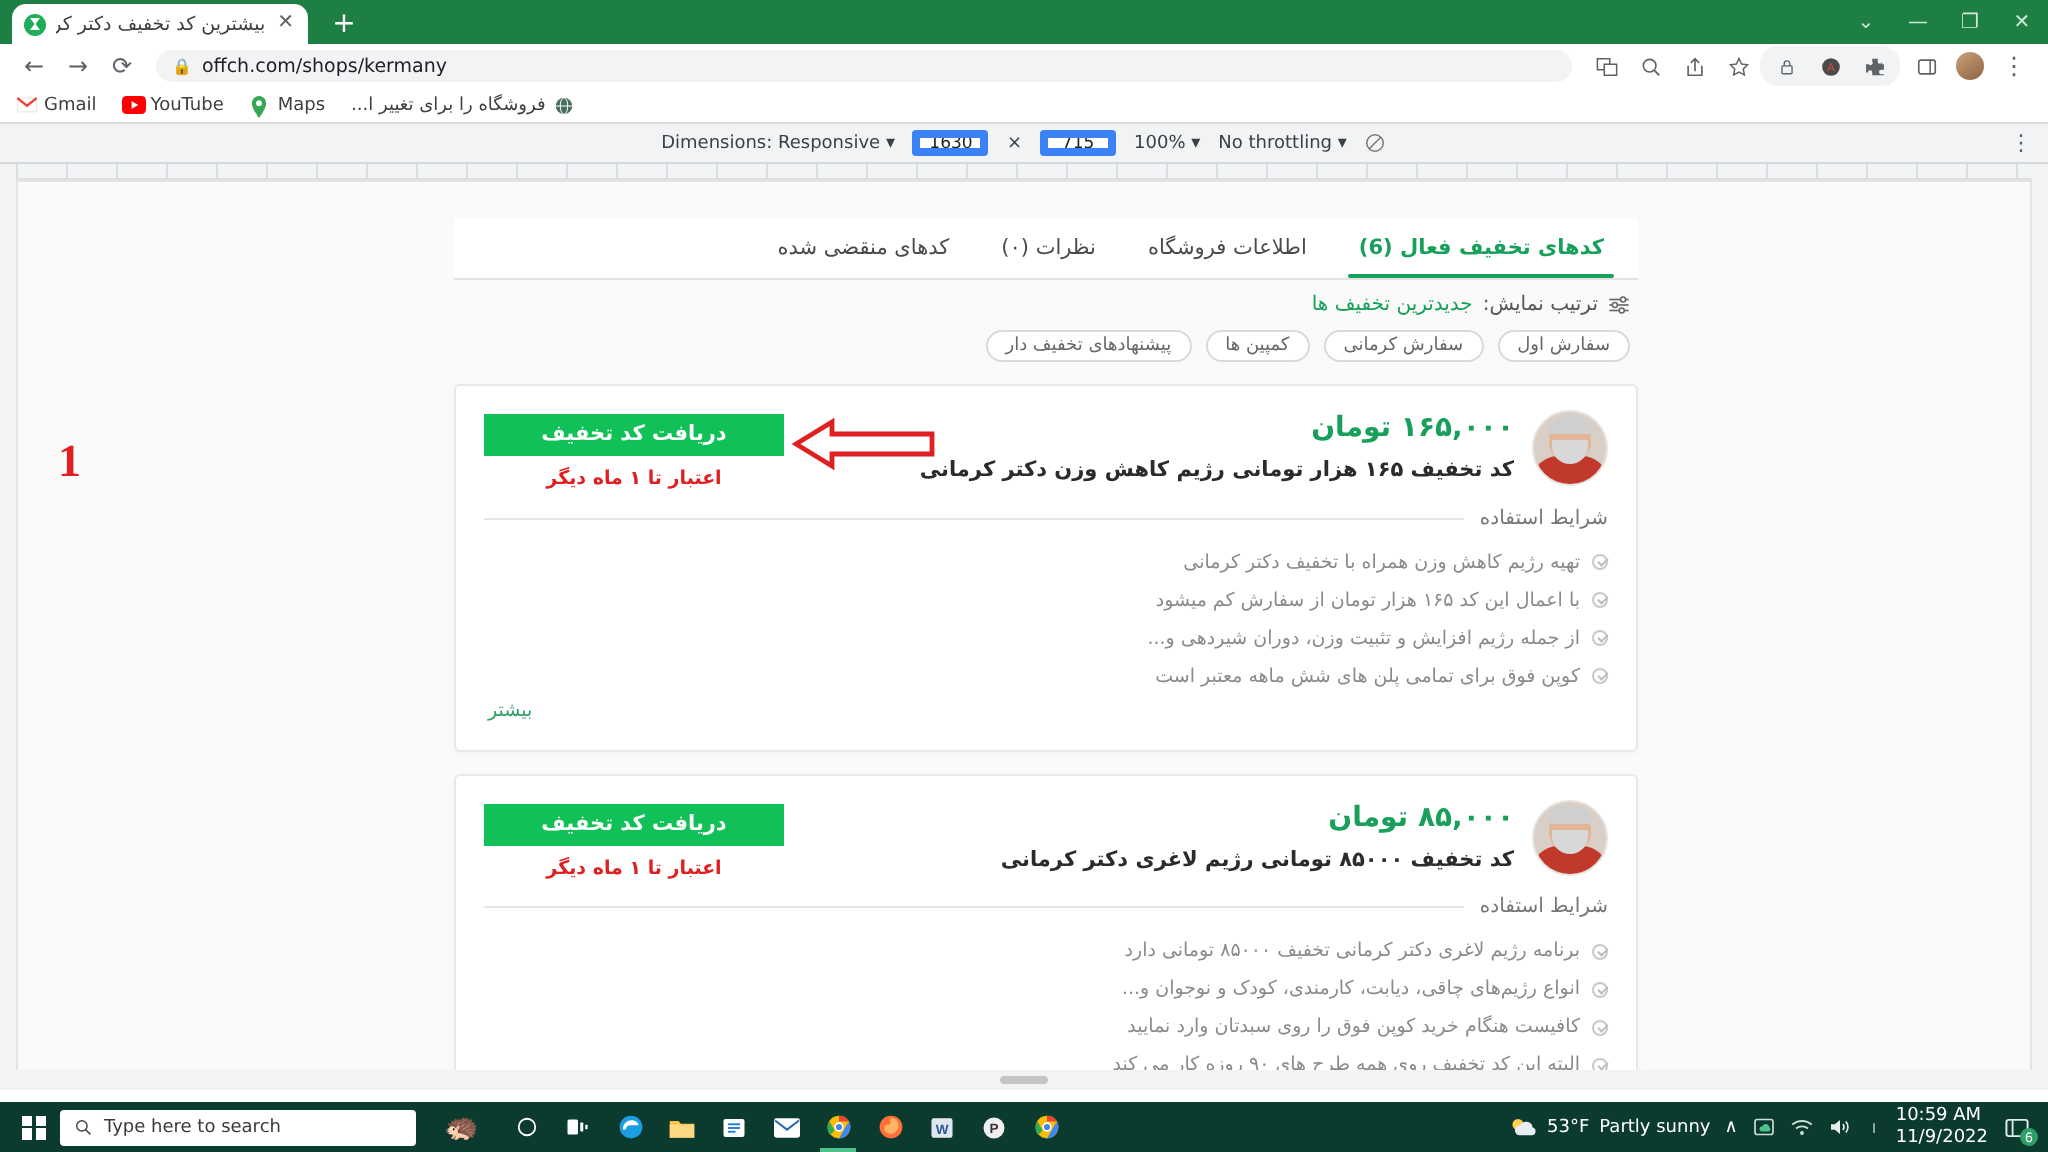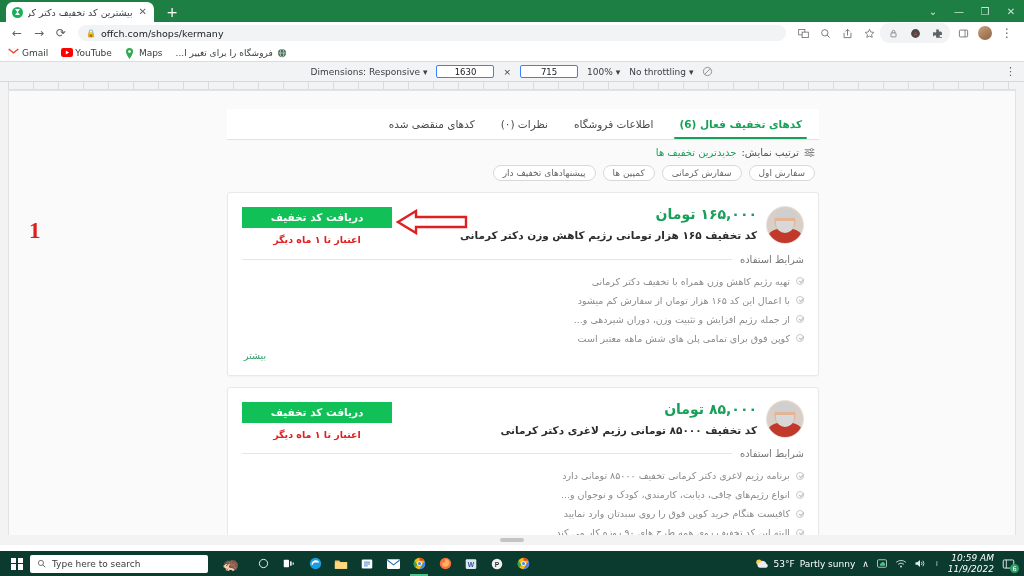--- a/index.html
+++ b/index.html
@@ -83,21 +83,21 @@
   .bm { display:flex; align-items:center; gap:4px; white-space:nowrap; }
   .bm-ico { width:10px; height:10px; display:inline-block; font-size:9px; line-height:10px; text-align:center; }
 
   
   .devbar {
     height:20px; background:#f1f3f4; border-bottom:1px solid #d6d9dc;
     display:flex; align-items:center; justify-content:center; gap:9px;
     font-size:9px; color:#3c4043; position:relative;
   }
   .dev-input {
-    width:58px; height:13px; background:#fff; border:1px solid #3b82f6;
+    width:38px; height:13px; background:#fff; border:4px solid #3b82f6;
     border-radius:2px; text-align:center; font-size:8.5px; color:#202124;
     line-height:11px; font-family:inherit;
   }
   .devbar .dots {
     position:absolute; right:8px; color:#5f6368; font-size:11px; letter-spacing:0;
   }
 
   
   .viewport {
     position:absolute; left:0; top:82px; width:1024px; height:463px;
@@ -162,21 +162,21 @@
     border:1px solid #d9d9d9; border-radius:11px; padding:2px 9px;
     font-size:9px; color:#666; background:#fff; white-space:nowrap;
   }
 
   
   .card {
     background:#fff; border:1px solid #e8e8e8; border-radius:3px;
     margin-top:11px; padding:12px 14px 14px 14px; position:relative;
     box-shadow:0 1px 2px rgba(0,0,0,.035);
   }
-  .card-head { display:flex; flex-direction:row; align-items:flex-end; gap:9px; }
+  .card-head { display:flex; flex-direction:row; align-items:center; gap:9px; }
   .shop-avatar {
     width:38px; height:38px; border-radius:50%; flex:0 0 auto;
     background:#d9cfc7; border:1px solid #e6e2de; overflow:hidden; position:relative;
   }
   .shop-avatar .skin {
     position:absolute; left:50%; top:3px; transform:translateX(-50%);
     width:21px; height:22px; border-radius:50% 50% 45% 45%; background:#e3b595;
   }
   .shop-avatar .hair {
     position:absolute; left:50%; top:2px; transform:translateX(-50%);
@@ -270,21 +270,21 @@
   .tb-ico {
     width:26px; height:25px; display:flex; align-items:center; justify-content:center;
     position:relative; font-size:12px;
   }
   .tb-ico.active::after {
     content:""; position:absolute; bottom:0; left:4px; right:4px; height:2px;
     background:#4cc38a;
   }
   .tray { margin-left:auto; display:flex; align-items:center; gap:7px; padding-right:4px; }
   .tray-weather { display:flex; align-items:center; gap:5px; font-size:9px; }
-  .clock { text-align:right; font-size:9px; line-height:1.15;font-style:italic; }
+  .clock { text-align:left; font-size:9px; line-height:1.15; }
   .notif {
     position:relative; width:15px; height:15px; display:flex; align-items:center; justify-content:center;
   }
   .notif-badge {
     position:absolute; right:-3px; bottom:-2px; background:#2f9e68; color:#fff;
     font-size:6.5px; border-radius:50%; width:9px; height:9px;
     display:flex; align-items:center; justify-content:center;
   }
   .hedgehog {
     width:30px; height:20px; display:flex; align-items:center; justify-content:center;

